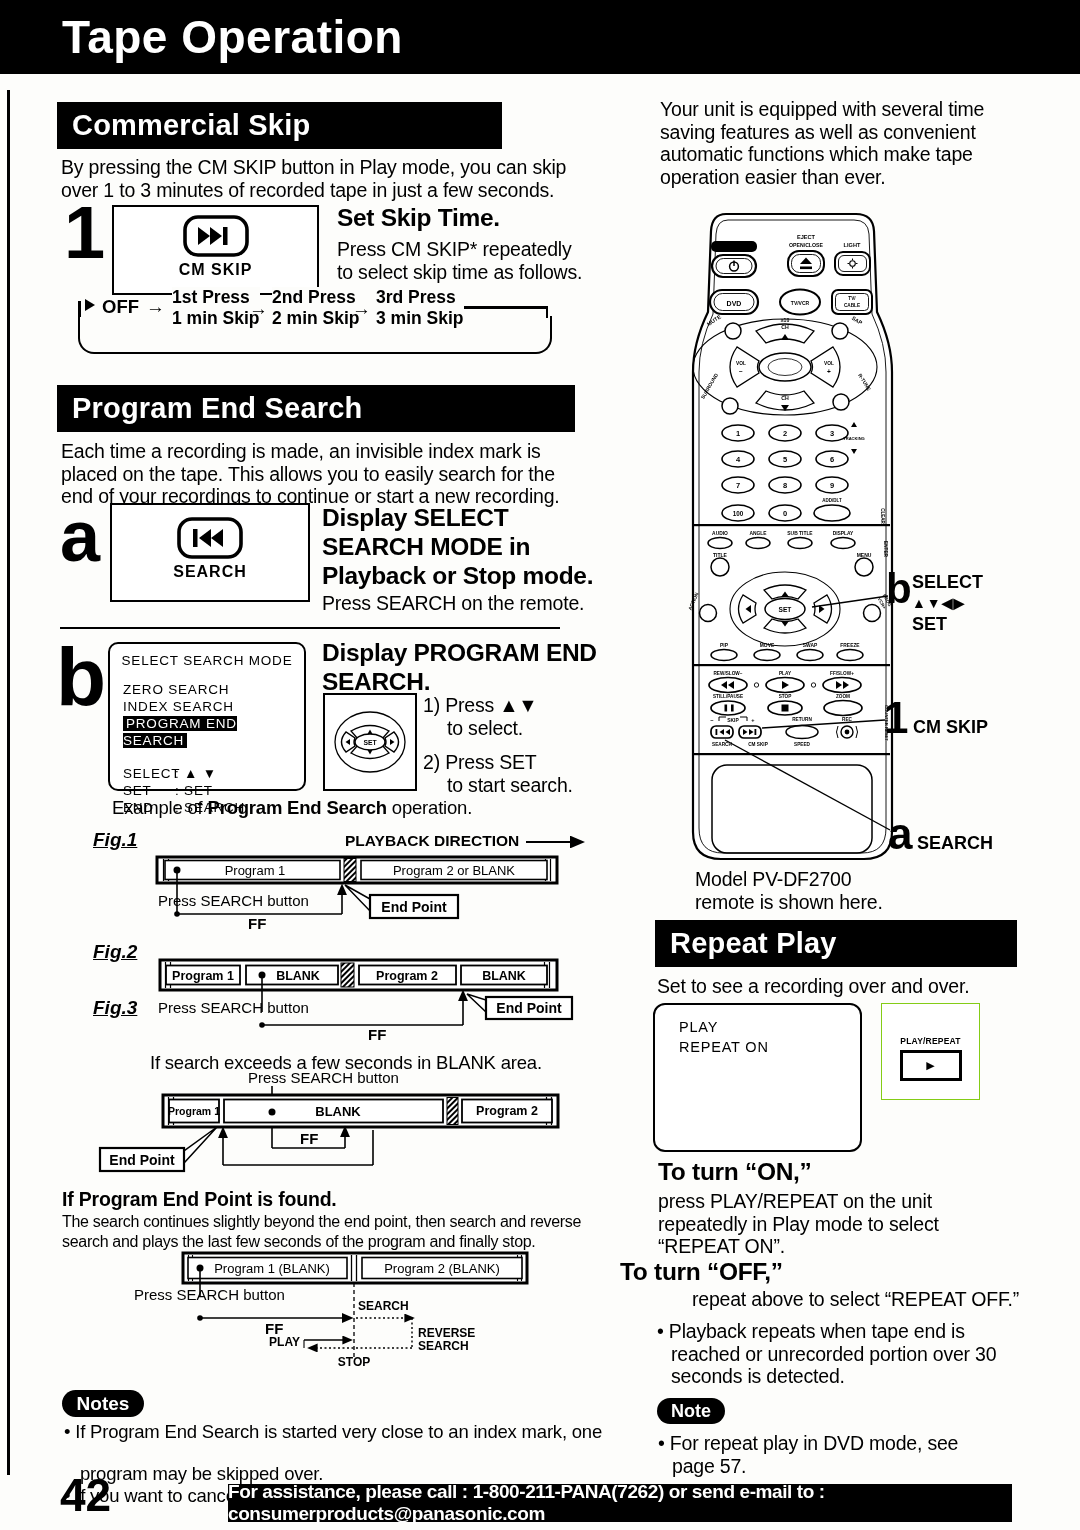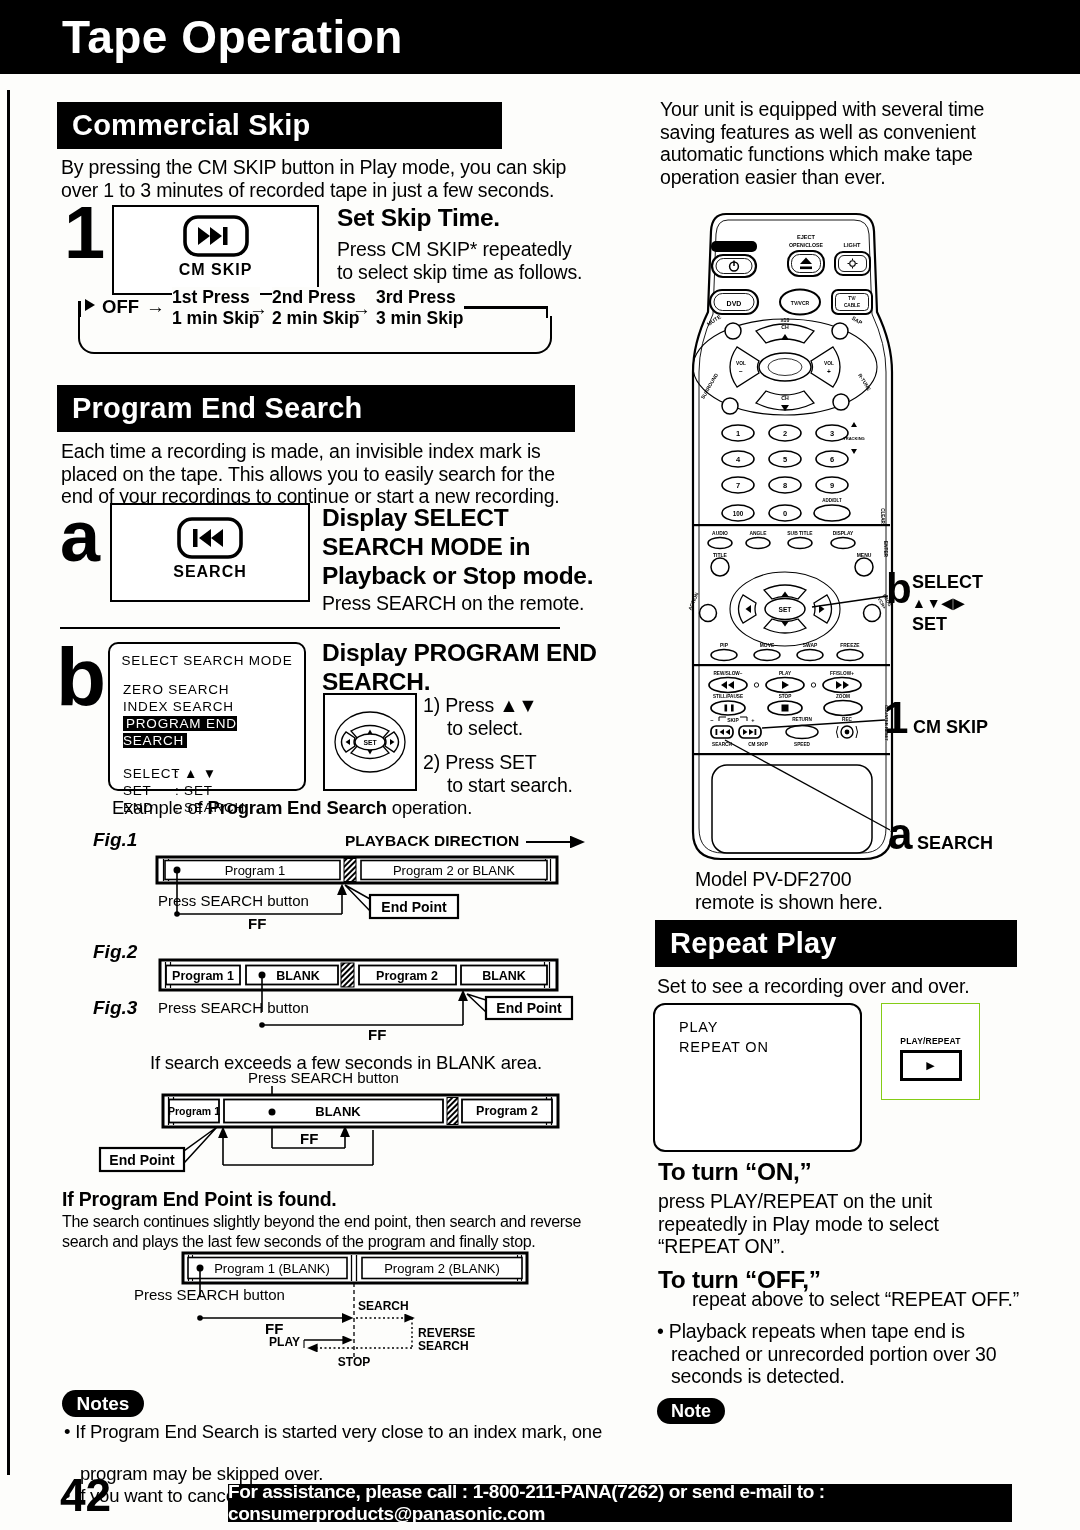--- a/index.html
+++ b/index.html
@@ -8,21 +8,21 @@
   .abs{position:absolute;}
   .bar{background:#000;color:#fff;font-weight:bold;font-size:29px;display:flex;align-items:center;padding-left:15px;letter-spacing:0.2px;}
   .t{font-size:19.5px;line-height:22.5px;letter-spacing:-0.2px;}
   .t18{font-size:18.5px;line-height:22px;letter-spacing:-0.2px;}
   .t17{font-size:16px;line-height:20px;letter-spacing:-0.3px;}
   .h24{font-size:24.5px;font-weight:bold;letter-spacing:-0.3px;}
   .bold{font-weight:bold;}
   .box{border:2.5px solid #000;background:#fff;}
   .pill{background:#000;color:#fff;font-weight:bold;text-align:center;border-radius:16px;}
   .bignum{font-weight:bold;line-height:1;}
-  .figlbl{font-size:19px;font-weight:bold;font-style:italic;}
+  .figlbl{font-size:19px;font-weight:bold;font-style:italic;text-decoration:underline;}
   .osd{font-size:13.5px;letter-spacing:0.8px;line-height:17px;}
   .osd .hl{background:#000;color:#fff;padding:0 3px;}
   svg text{font-family:"Liberation Sans",sans-serif;fill:#000;}
   .cycle-item{font-size:17.5px;font-weight:bold;line-height:21px;white-space:nowrap;background:#fdfdfb;}
   .arrow-glyph{font-size:19px;font-weight:bold;}
 </style>
 </head>
 <body>
 
 <div id="page">
@@ -538,28 +538,32 @@
       <span style="font-size:11px;">▶</span>
     </div>
   </div>
 
   <div class="abs h24" style="left:658px;top:1158px;">To turn “ON,”</div>
   <div class="abs t" style="left:658px;top:1190px;">
     <div>press PLAY/REPEAT on the unit</div>
       <div>repeatedly in Play mode to select</div>
       <div>“REPEAT ON”.</div>
   </div>
-  <div class="abs h24" style="left:658px;top:1258px;margin-top:8px;">To turn “OFF,”</div>
+  <div class="abs h24" style="left:620px;top:1258px;">To turn “OFF,”</div>
   <div class="abs t" style="left:658px;top:1288px;margin-left:34px;">repeat above to select “REPEAT OFF.”</div>
   <div class="abs t" style="left:657px;top:1320px;">
     <div>• Playback repeats when tape end is</div>
     <div style="margin-left:14px;">reached or unrecorded portion over 30</div>
     <div style="margin-left:14px;">seconds is detected.</div>
   </div>
 
   <div class="abs pill" style="left:657px;top:1398px;width:68px;height:26px;line-height:26px;font-size:18px;">Note</div>
+  <div class="abs t" style="left:658px;top:1432px;">
+    <div>• For repeat play in DVD mode, see</div>
+    <div style="margin-left:14px;">page 57.</div>
+  </div>
 
   <div class="abs bignum" style="left:60px;top:1472px;font-size:46px;">42</div>
   <div class="abs" style="left:228px;top:1484px;width:784px;height:38px;background:#000;color:#fff;display:flex;align-items:center;justify-content:center;">
     <span style="font-size:19px;font-weight:bold;letter-spacing:-0.4px;">For assistance, please call : 1-800-211-PANA(7262) or send e-mail to : consumerproducts@panasonic.com</span>
   </div>
 
 </div>
 
 </body></html>

